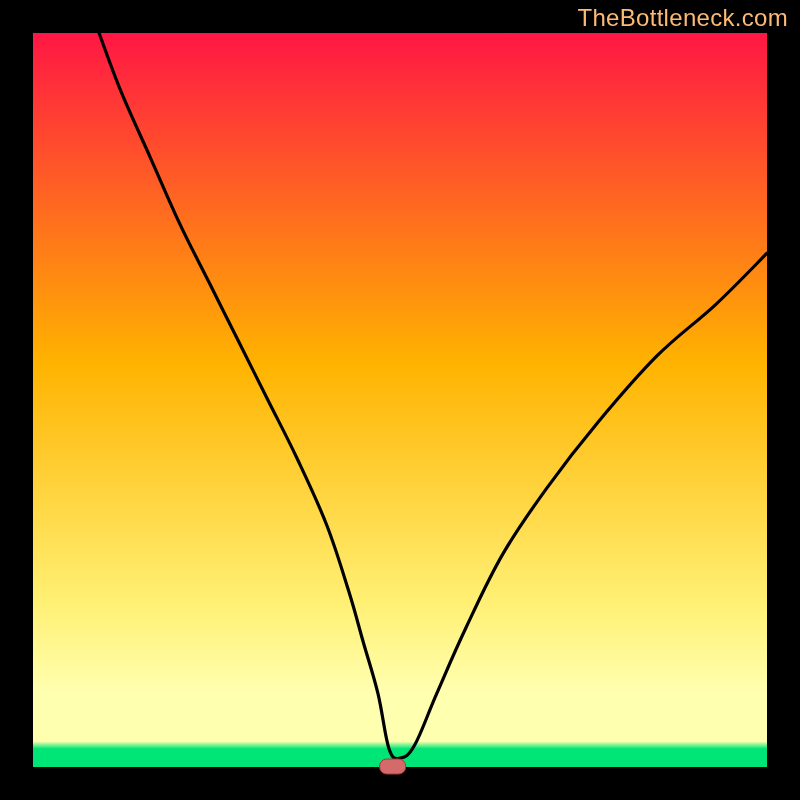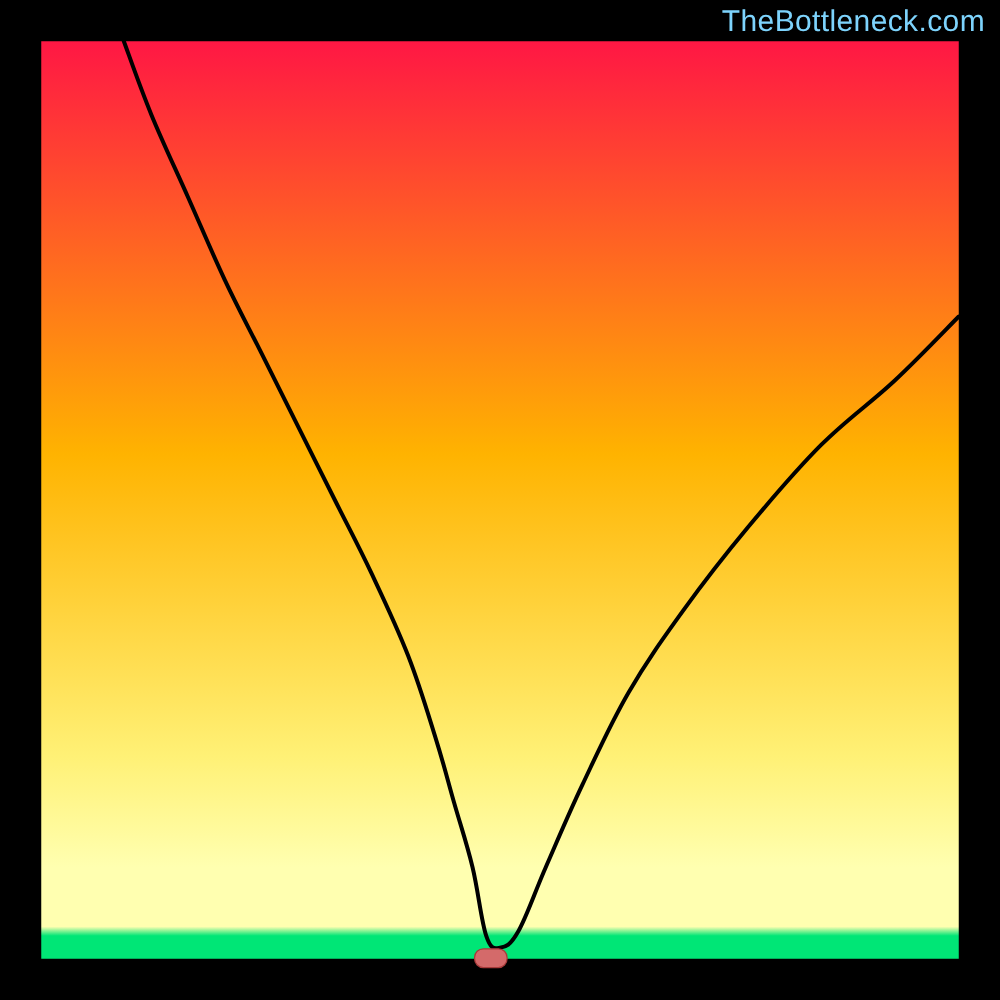--- a/index.html
+++ b/index.html
@@ -13,21 +13,21 @@
   .frame {
     position: relative;
     width: 800px;
     height: 800px;
     background: #000;
   }
   .watermark {
     position: absolute;
     top: 4px;
     right: 12px;
-    color: #7dd3fc;
+    color: #fdba74;
     font-family: Arial, Helvetica, sans-serif;
     font-size: 24px;
     font-weight: 500;
     letter-spacing: 0.3px;
     user-select: none;
   }
   svg {
     position: absolute;
     left: 0;
     top: 0;

